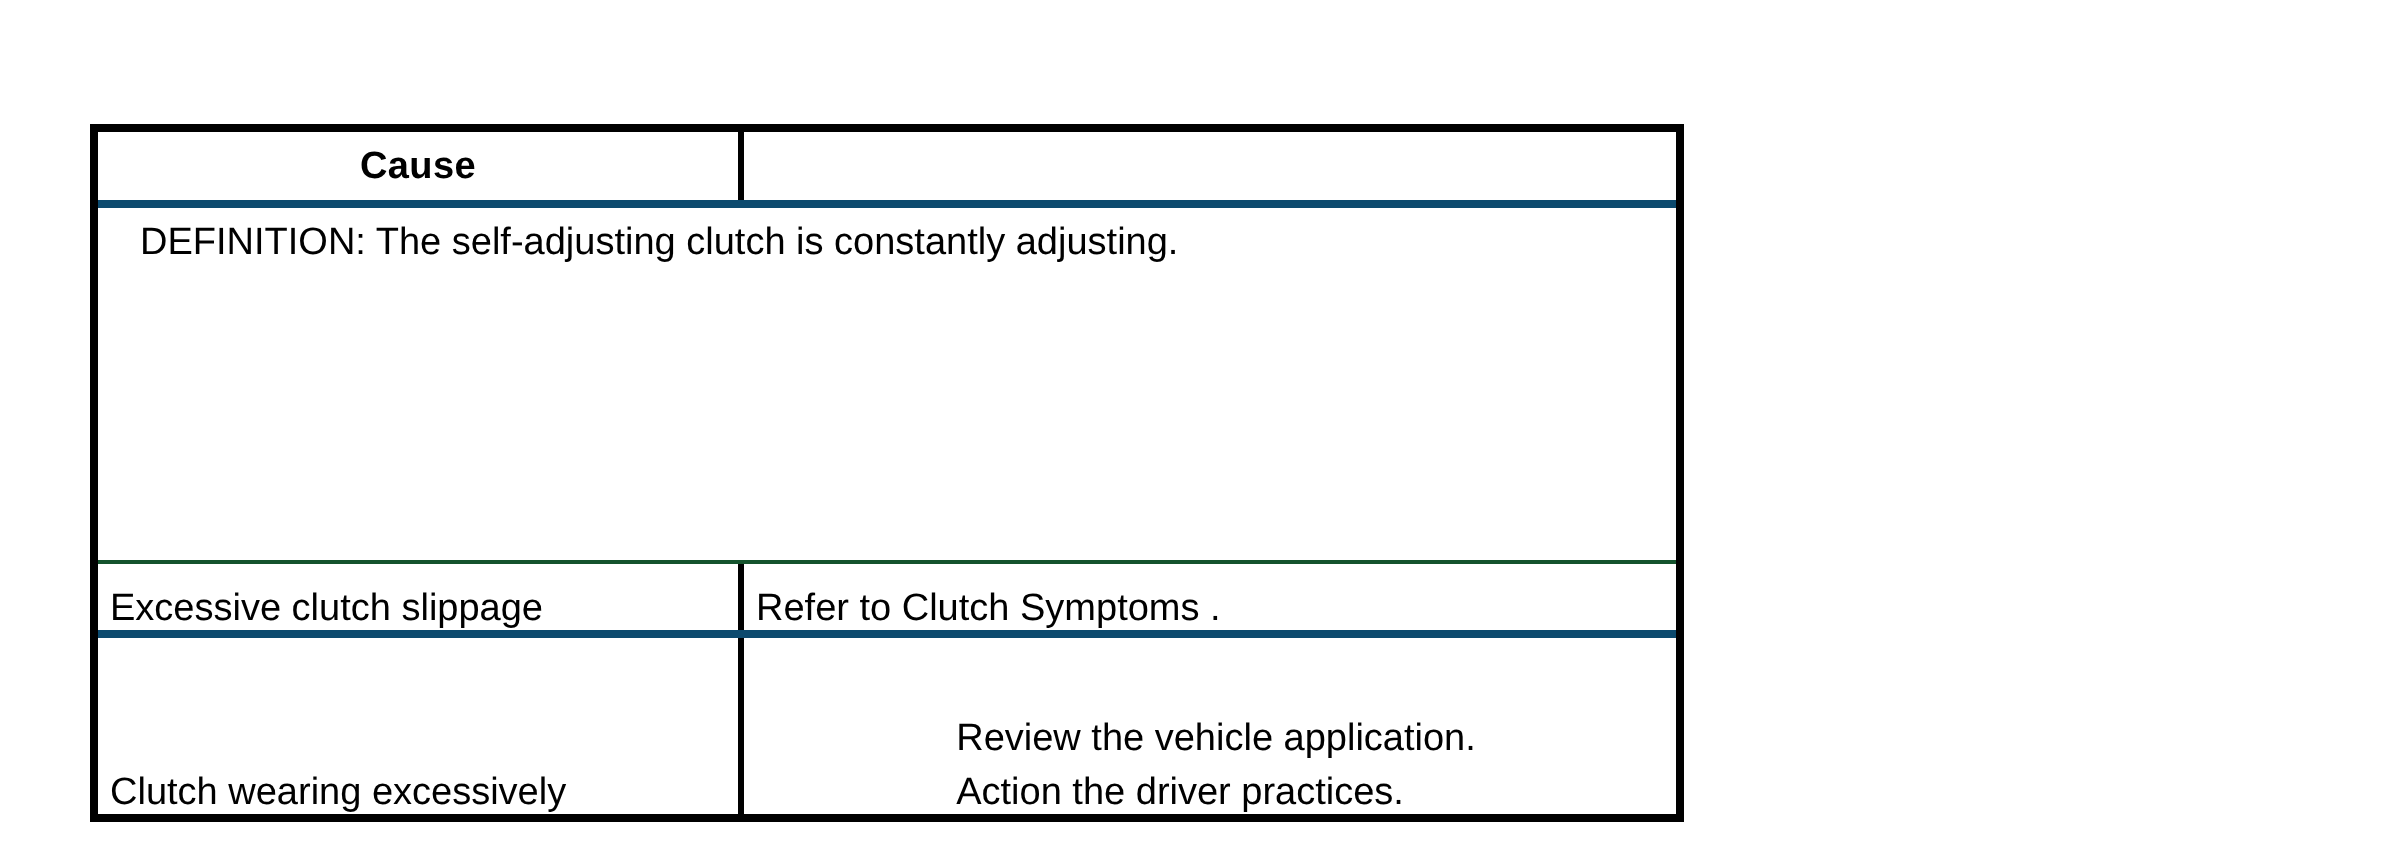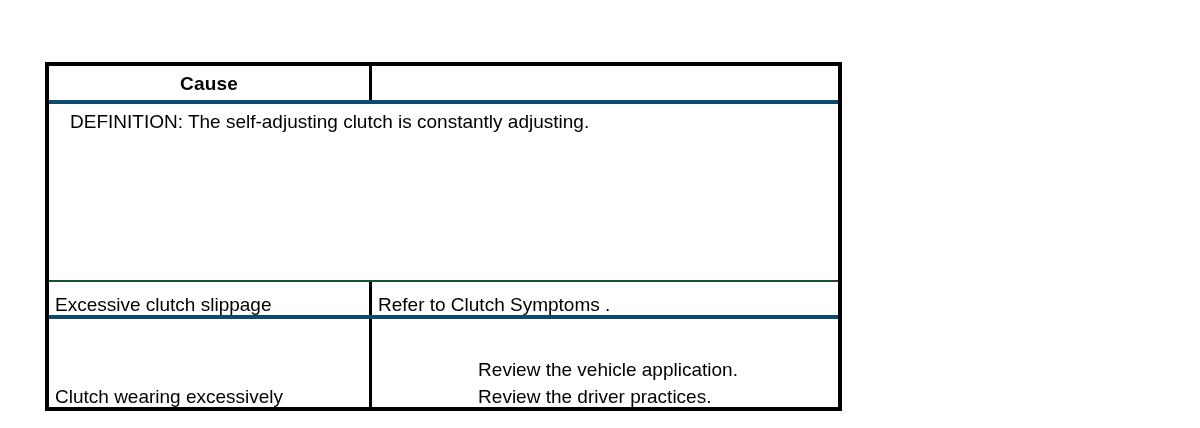--- a/index.html
+++ b/index.html
@@ -145,18 +145,18 @@
     </div>
   </div>
 
   <div class="t-row data-row row-wearing">
     <div class="cell col-cause">
       <span class="body-text">Clutch wearing excessively</span>
     </div>
     <div class="cell col-action cell-centered">
       <span class="stacked-lines">
         <span class="body-text">Review the vehicle application.</span>
-        <span class="body-text">Review the driver practices.</span>
+        <span class="body-text">Action the driver practices.</span>
       </span>
     </div>
   </div>
 
 </div>
 
 </body></html>

